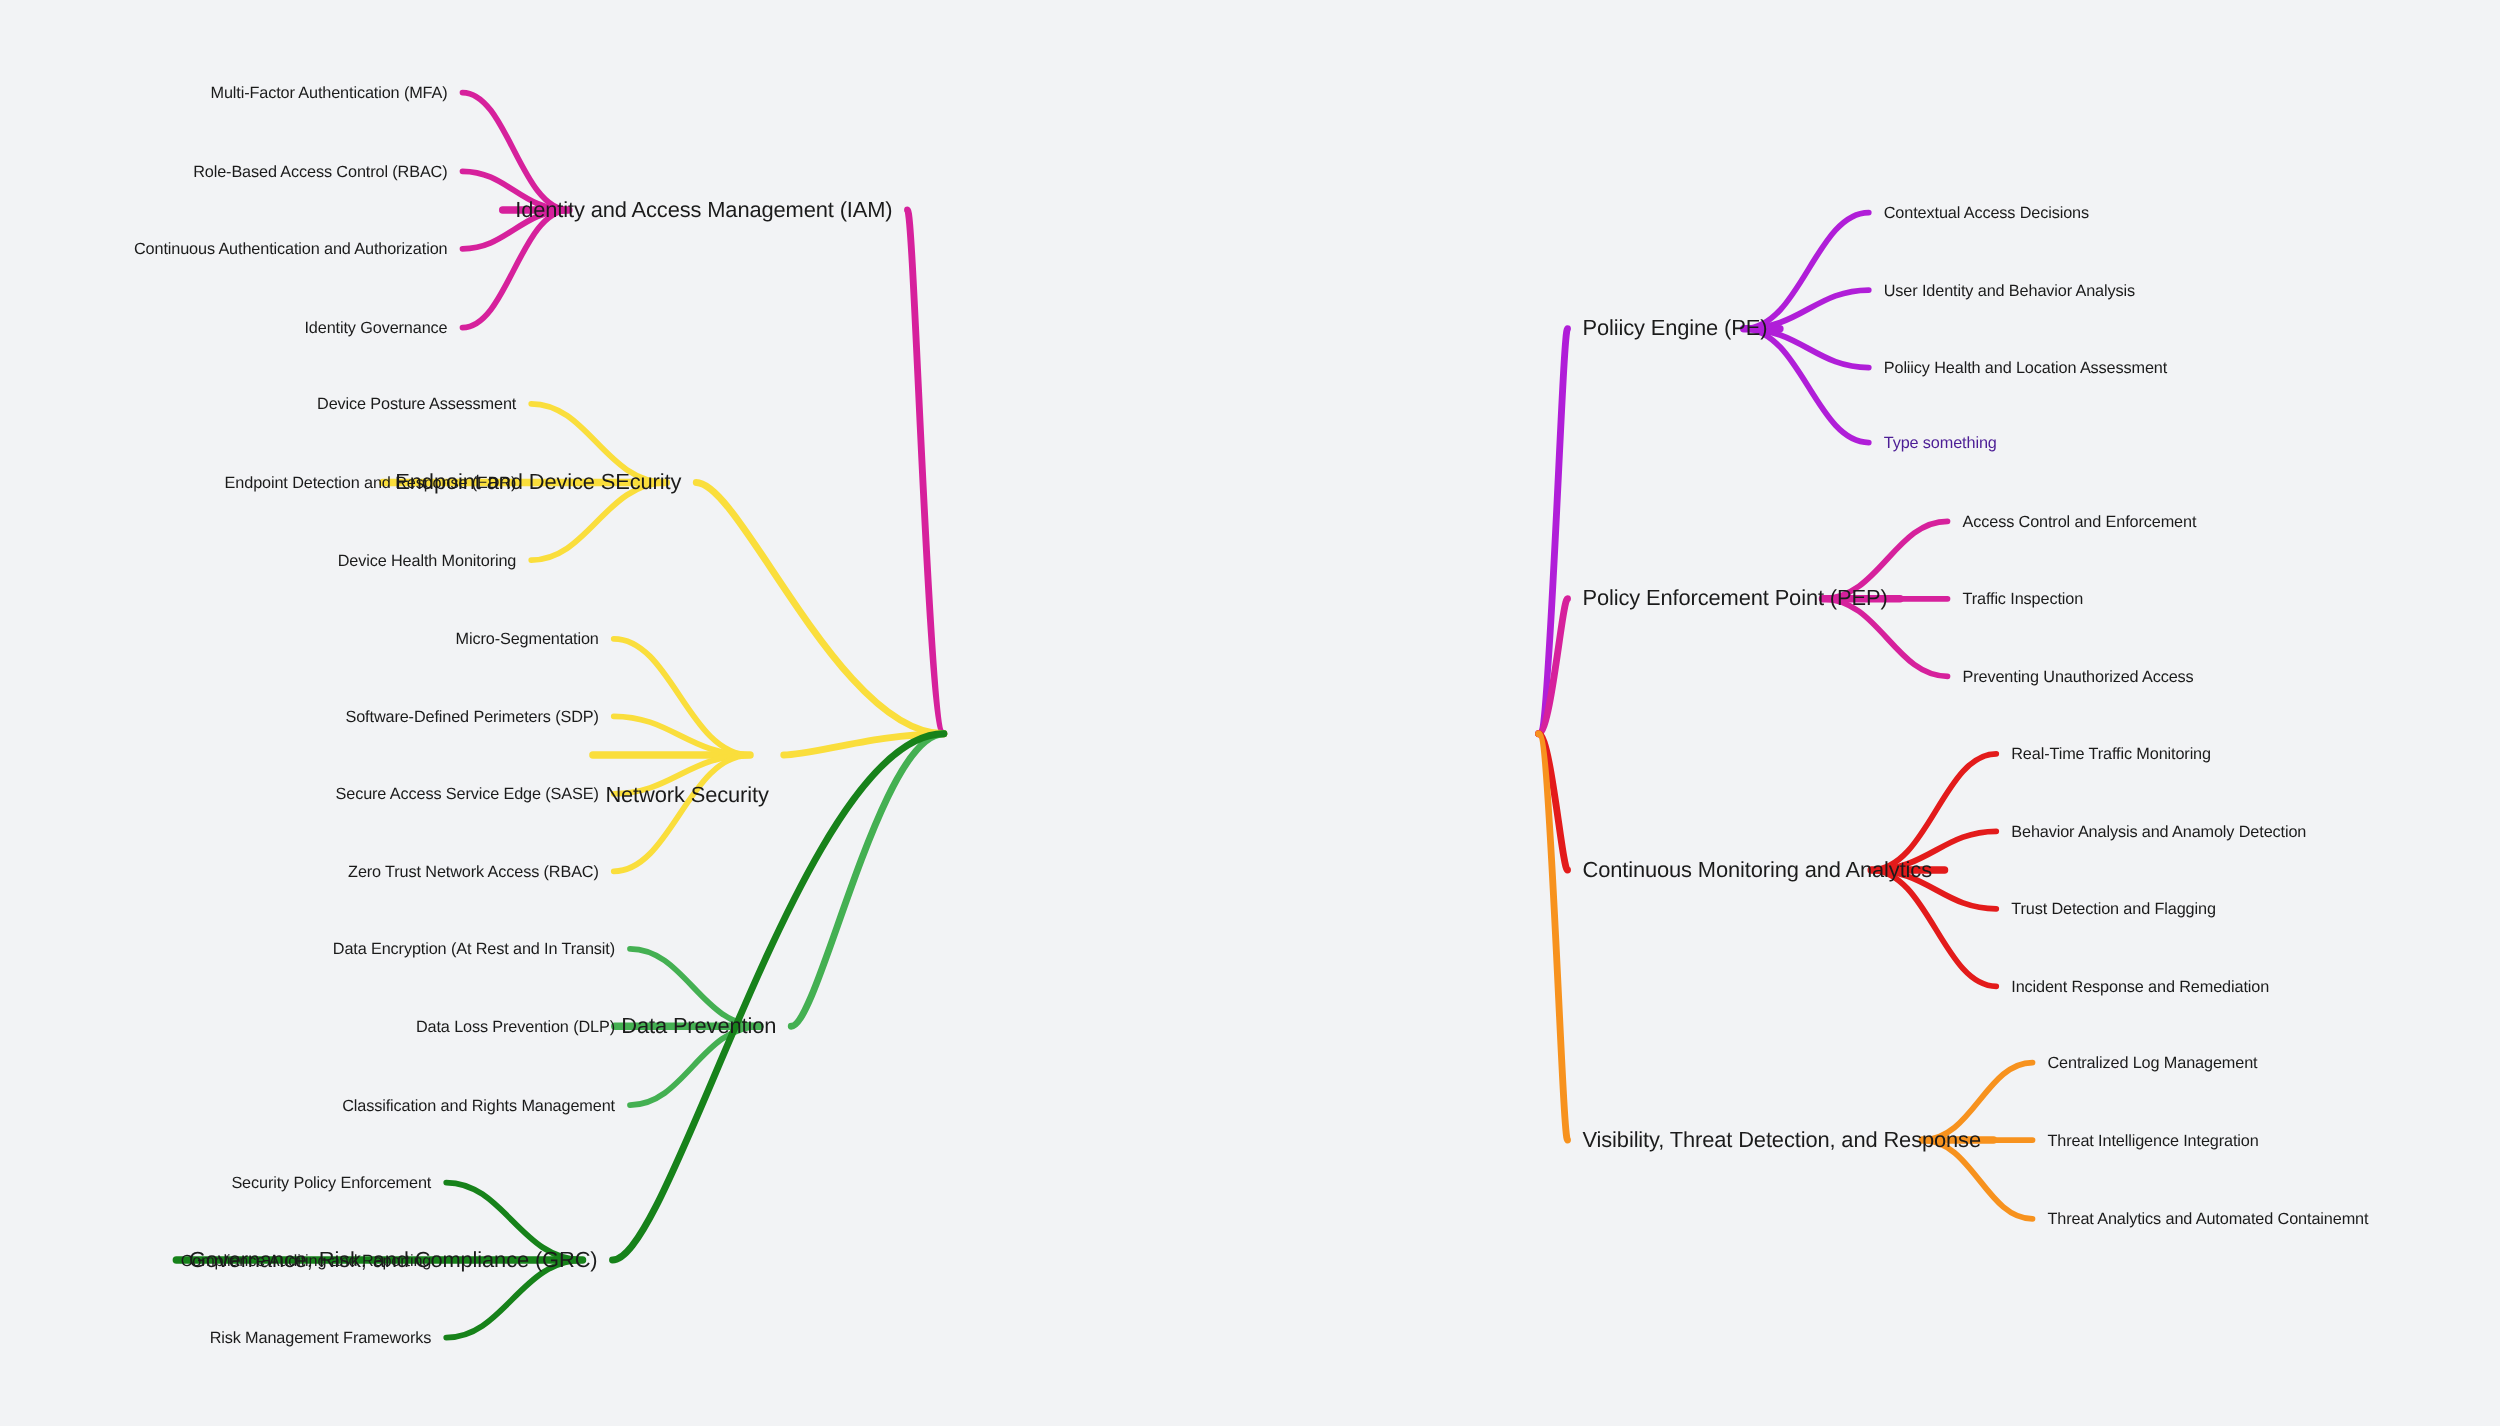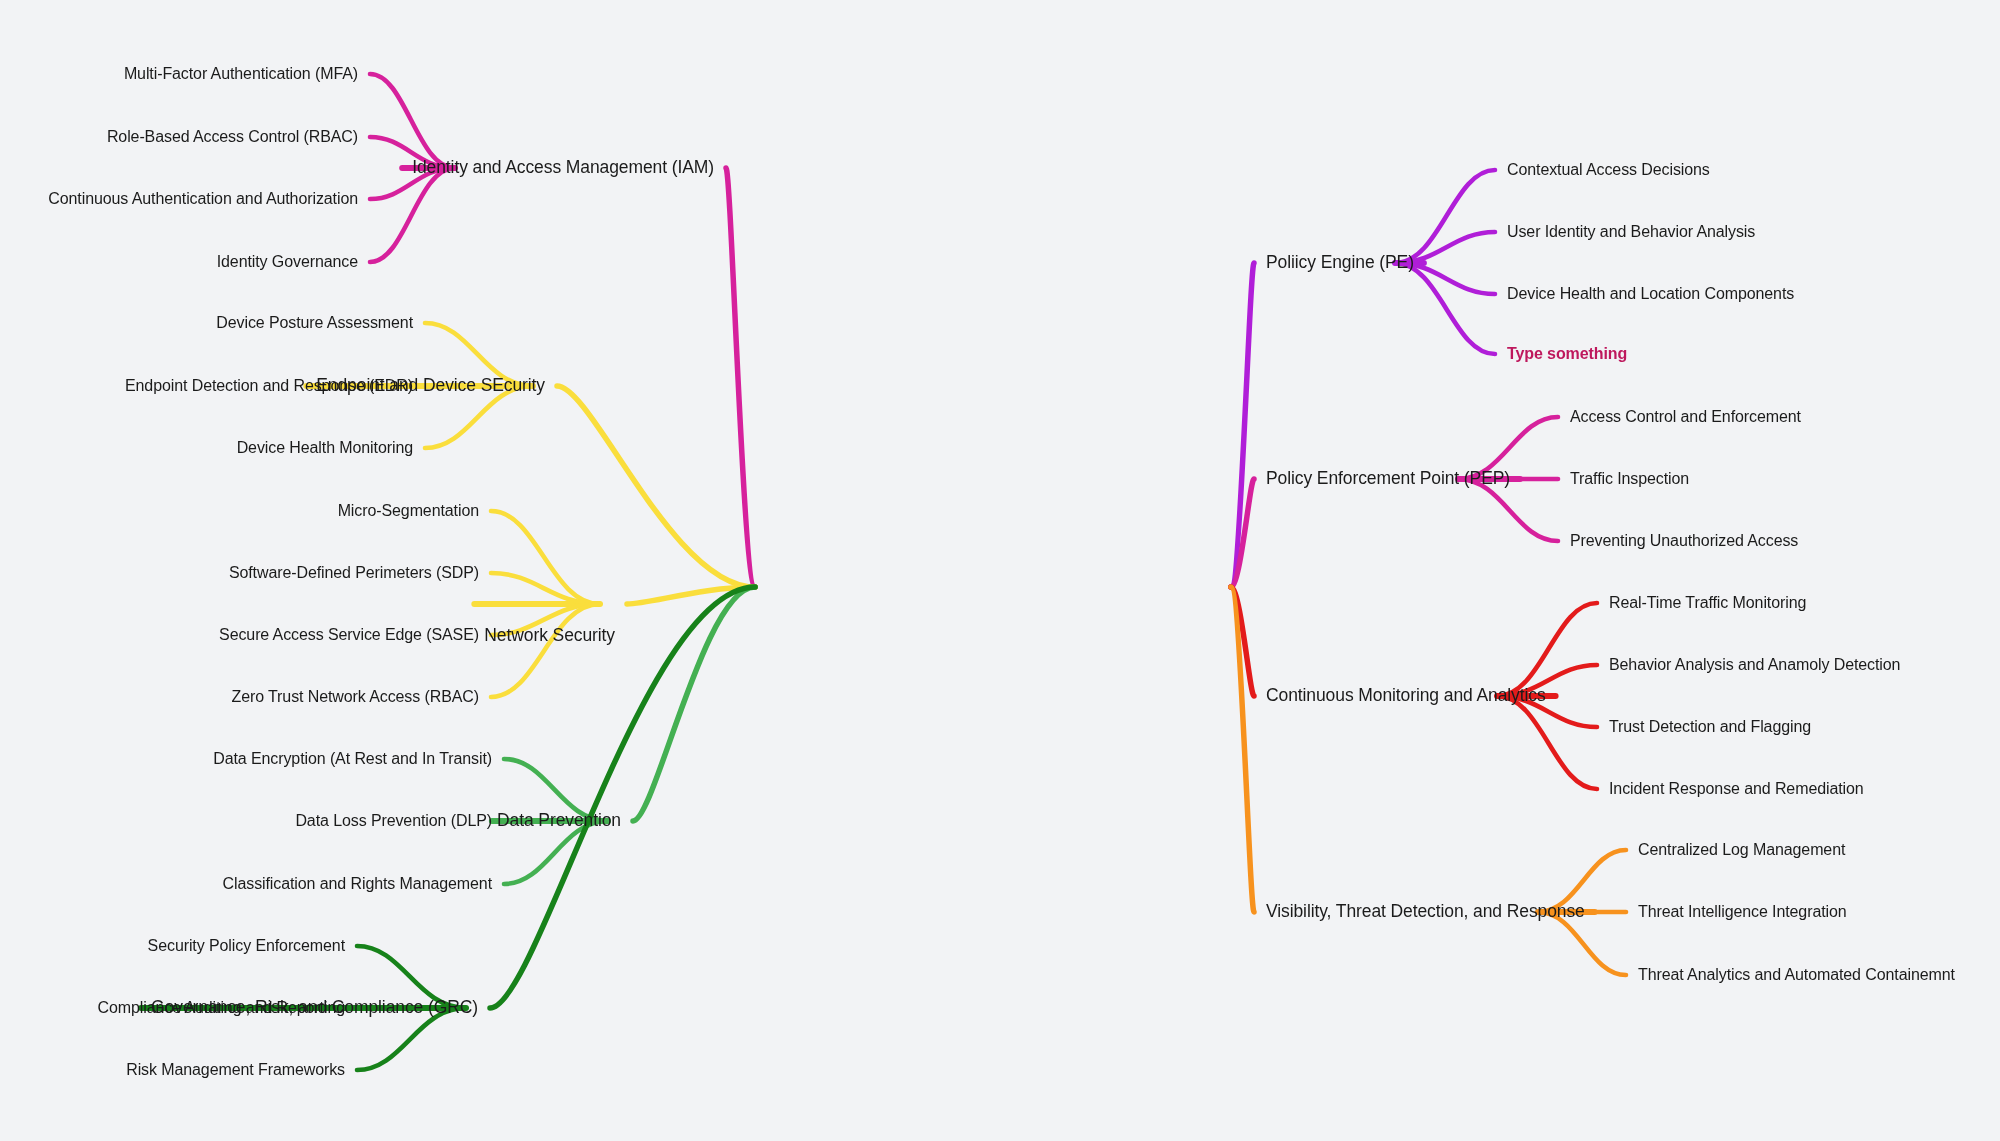--- a/index.html
+++ b/index.html
@@ -49,27 +49,26 @@
     transform: translate(-50%, -50%);
     box-shadow: 0 1px 2px rgba(0,0,0,0.05);
     letter-spacing: -0.1px;
   }
   .node-l1 {
     font-size: 17.5px;
     font-weight: 400;
     letter-spacing: -0.1px;
   }
   .node-l2 {
-    font-size: 16px;
+    font-size: 13px;
     font-weight: 400;
     letter-spacing: -0.1px;
   }
   .node-placeholder {
-    color: #be185d;
-    font-weight: bold;
+    color: #4c1d95;
   }
 </style>
 </head>
 <body>
 
 <div id="canvas">
   <svg id="edges" viewBox="0 0 2000 1141" xmlns="http://www.w3.org/2000/svg">
       <path d="M 755.0859375 587 C 742.86984375 587, 731.23546875 168, 726 168" stroke="#D6219C" stroke-width="5.5" fill="none" stroke-linecap="round"></path>
       <path d="M 402.171875 168 L 455 168" stroke="#D6219C" stroke-width="6" fill="none" stroke-linecap="round"></path>
       <path d="M 455 168 C 416.75 168, 405.7 74, 370 74" stroke="#D6219C" stroke-width="4.6" fill="none" stroke-linecap="round"></path>
@@ -140,21 +139,21 @@
       <div class="node node-l2 anchor-right" style="left: 492px; top: 759px;">Data Encryption (At Rest and In Transit)</div>
       <div class="node node-l2 anchor-right" style="left: 492px; top: 821px;">Data Loss Prevention (DLP)</div>
       <div class="node node-l2 anchor-right" style="left: 492px; top: 884px;">Classification and Rights Management</div>
       <div class="node node-l1 anchor-right" style="left: 478px; top: 1008px;">Governance, Risk, and Compliance (GRC)</div>
       <div class="node node-l2 anchor-right" style="left: 345px; top: 946px;">Security Policy Enforcement</div>
       <div class="node node-l2 anchor-right" style="left: 345px; top: 1008px;">Compliance Auditing and Reporting</div>
       <div class="node node-l2 anchor-right" style="left: 345px; top: 1070px;">Risk Management Frameworks</div>
       <div class="node node-l1 anchor-left" style="left: 1266px; top: 263px;">Poliicy Engine (PE)</div>
       <div class="node node-l2 anchor-left" style="left: 1507px; top: 170px;">Contextual Access Decisions</div>
       <div class="node node-l2 anchor-left" style="left: 1507px; top: 232px;">User Identity and Behavior Analysis</div>
-      <div class="node node-l2 anchor-left" style="left: 1507px; top: 294px;">Device Health and Location Components</div>
+      <div class="node node-l2 anchor-left" style="left: 1507px; top: 294px;">Poliicy Health and Location Assessment</div>
       <div class="node node-l2 anchor-left node-placeholder" style="left: 1507px; top: 354px;">Type something</div>
       <div class="node node-l1 anchor-left" style="left: 1266px; top: 479px;">Policy Enforcement Point (PEP)</div>
       <div class="node node-l2 anchor-left" style="left: 1570px; top: 417px;">Access Control and Enforcement</div>
       <div class="node node-l2 anchor-left" style="left: 1570px; top: 479px;">Traffic Inspection</div>
       <div class="node node-l2 anchor-left" style="left: 1570px; top: 541px;">Preventing Unauthorized Access</div>
       <div class="node node-l1 anchor-left" style="left: 1266px; top: 696px;">Continuous Monitoring and Analytics</div>
       <div class="node node-l2 anchor-left" style="left: 1609px; top: 603px;">Real-Time Traffic Monitoring</div>
       <div class="node node-l2 anchor-left" style="left: 1609px; top: 665px;">Behavior Analysis and Anamoly Detection</div>
       <div class="node node-l2 anchor-left" style="left: 1609px; top: 727px;">Trust Detection and Flagging</div>
       <div class="node node-l2 anchor-left" style="left: 1609px; top: 789px;">Incident Response and Remediation</div>

